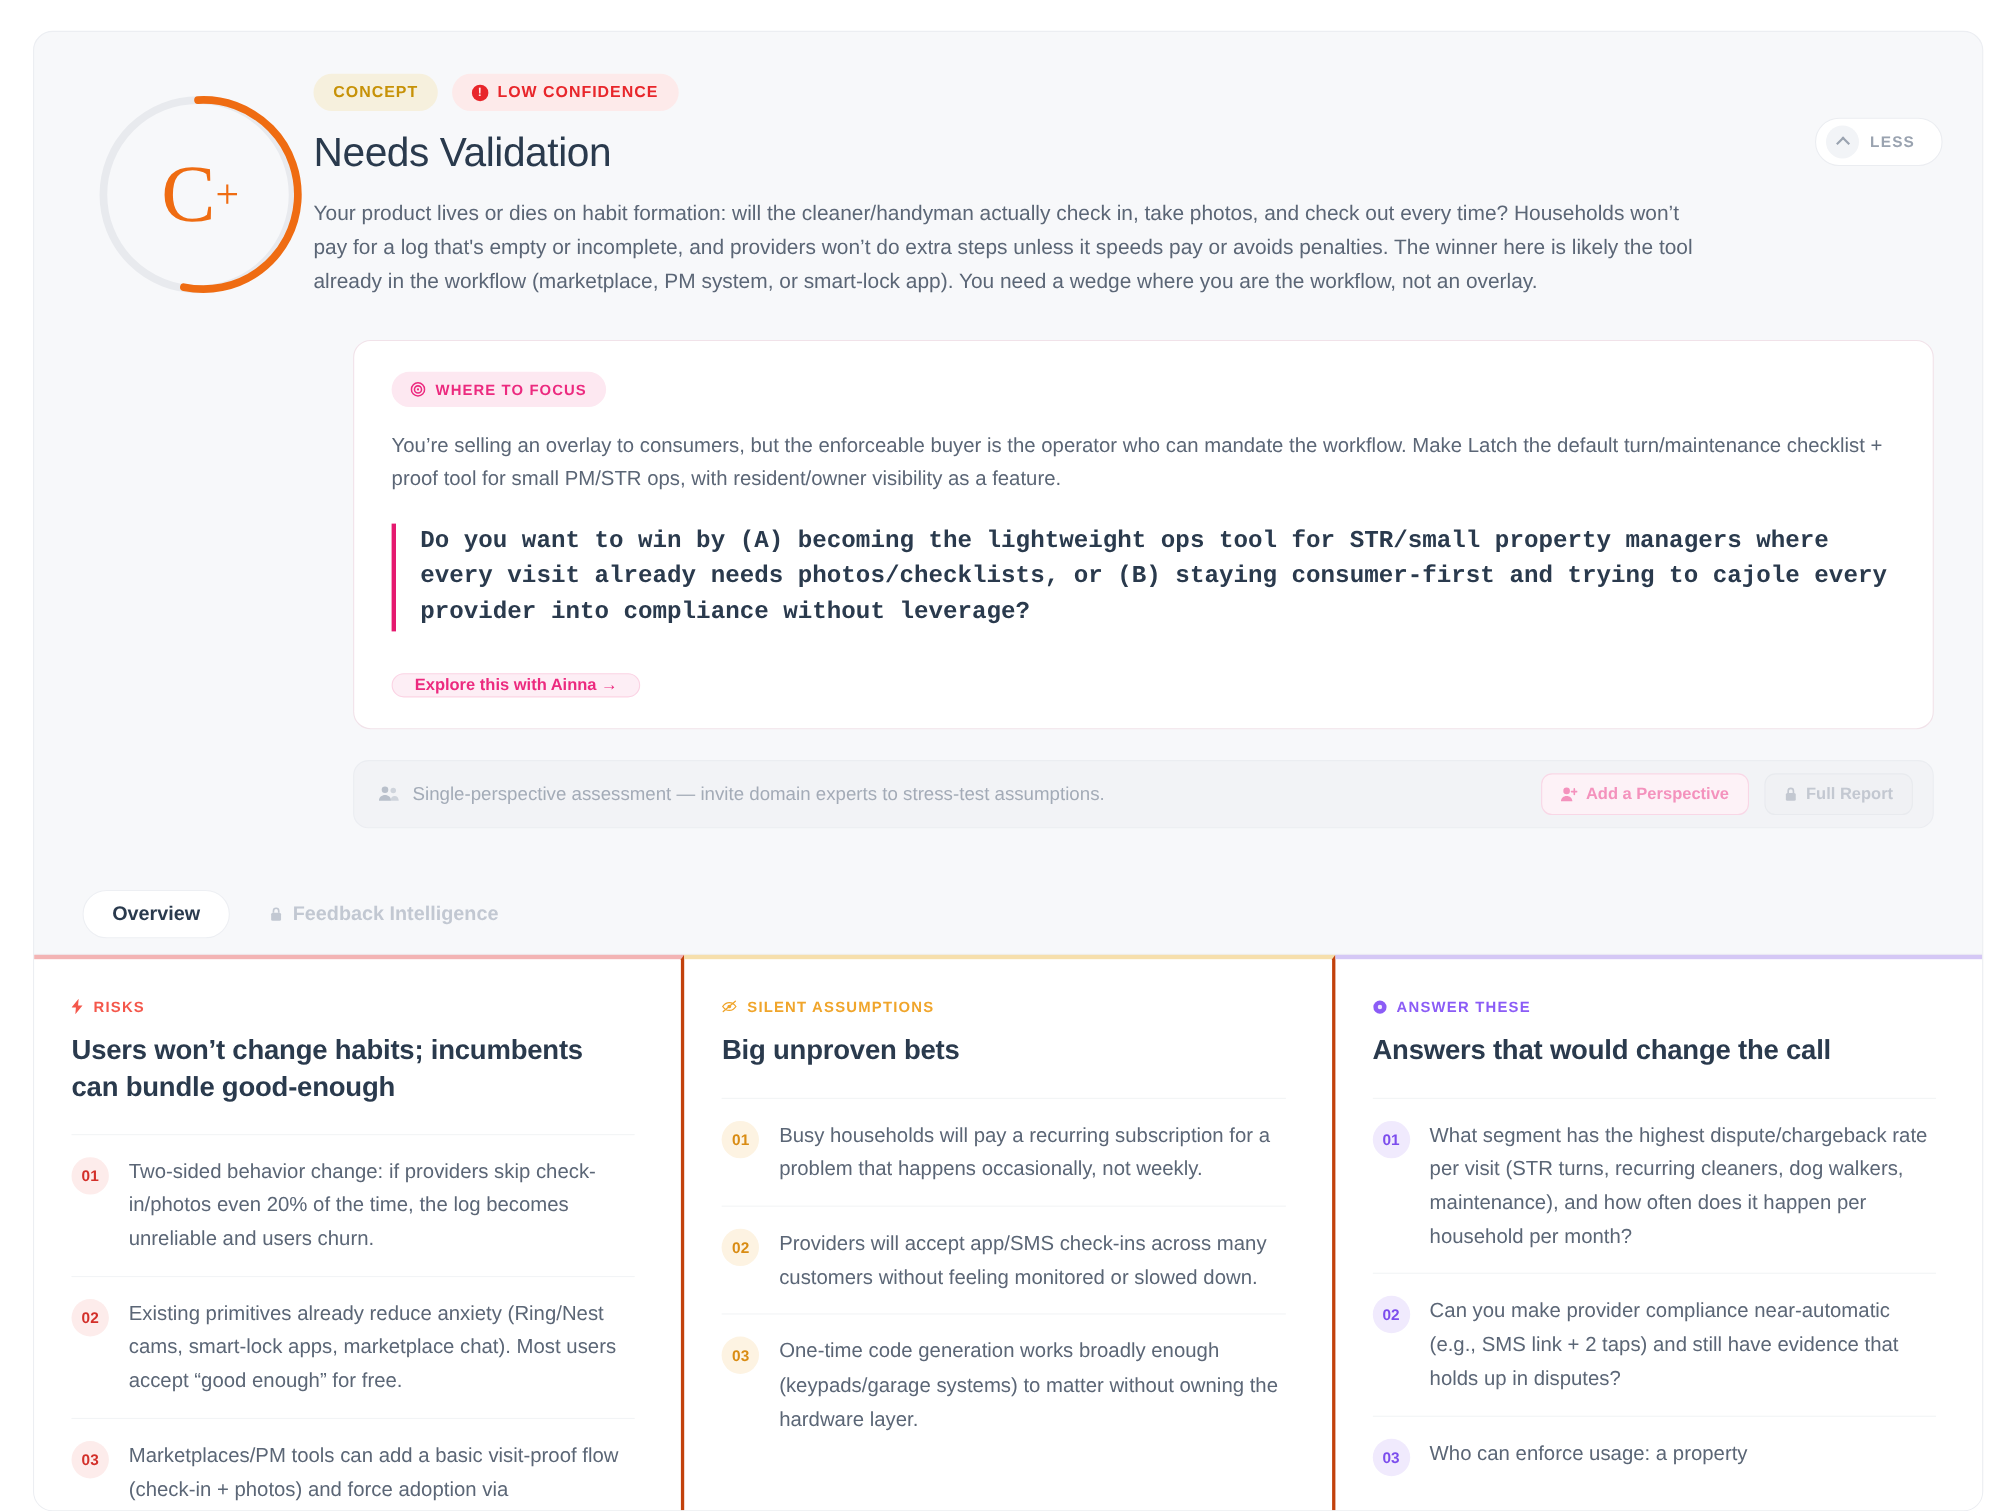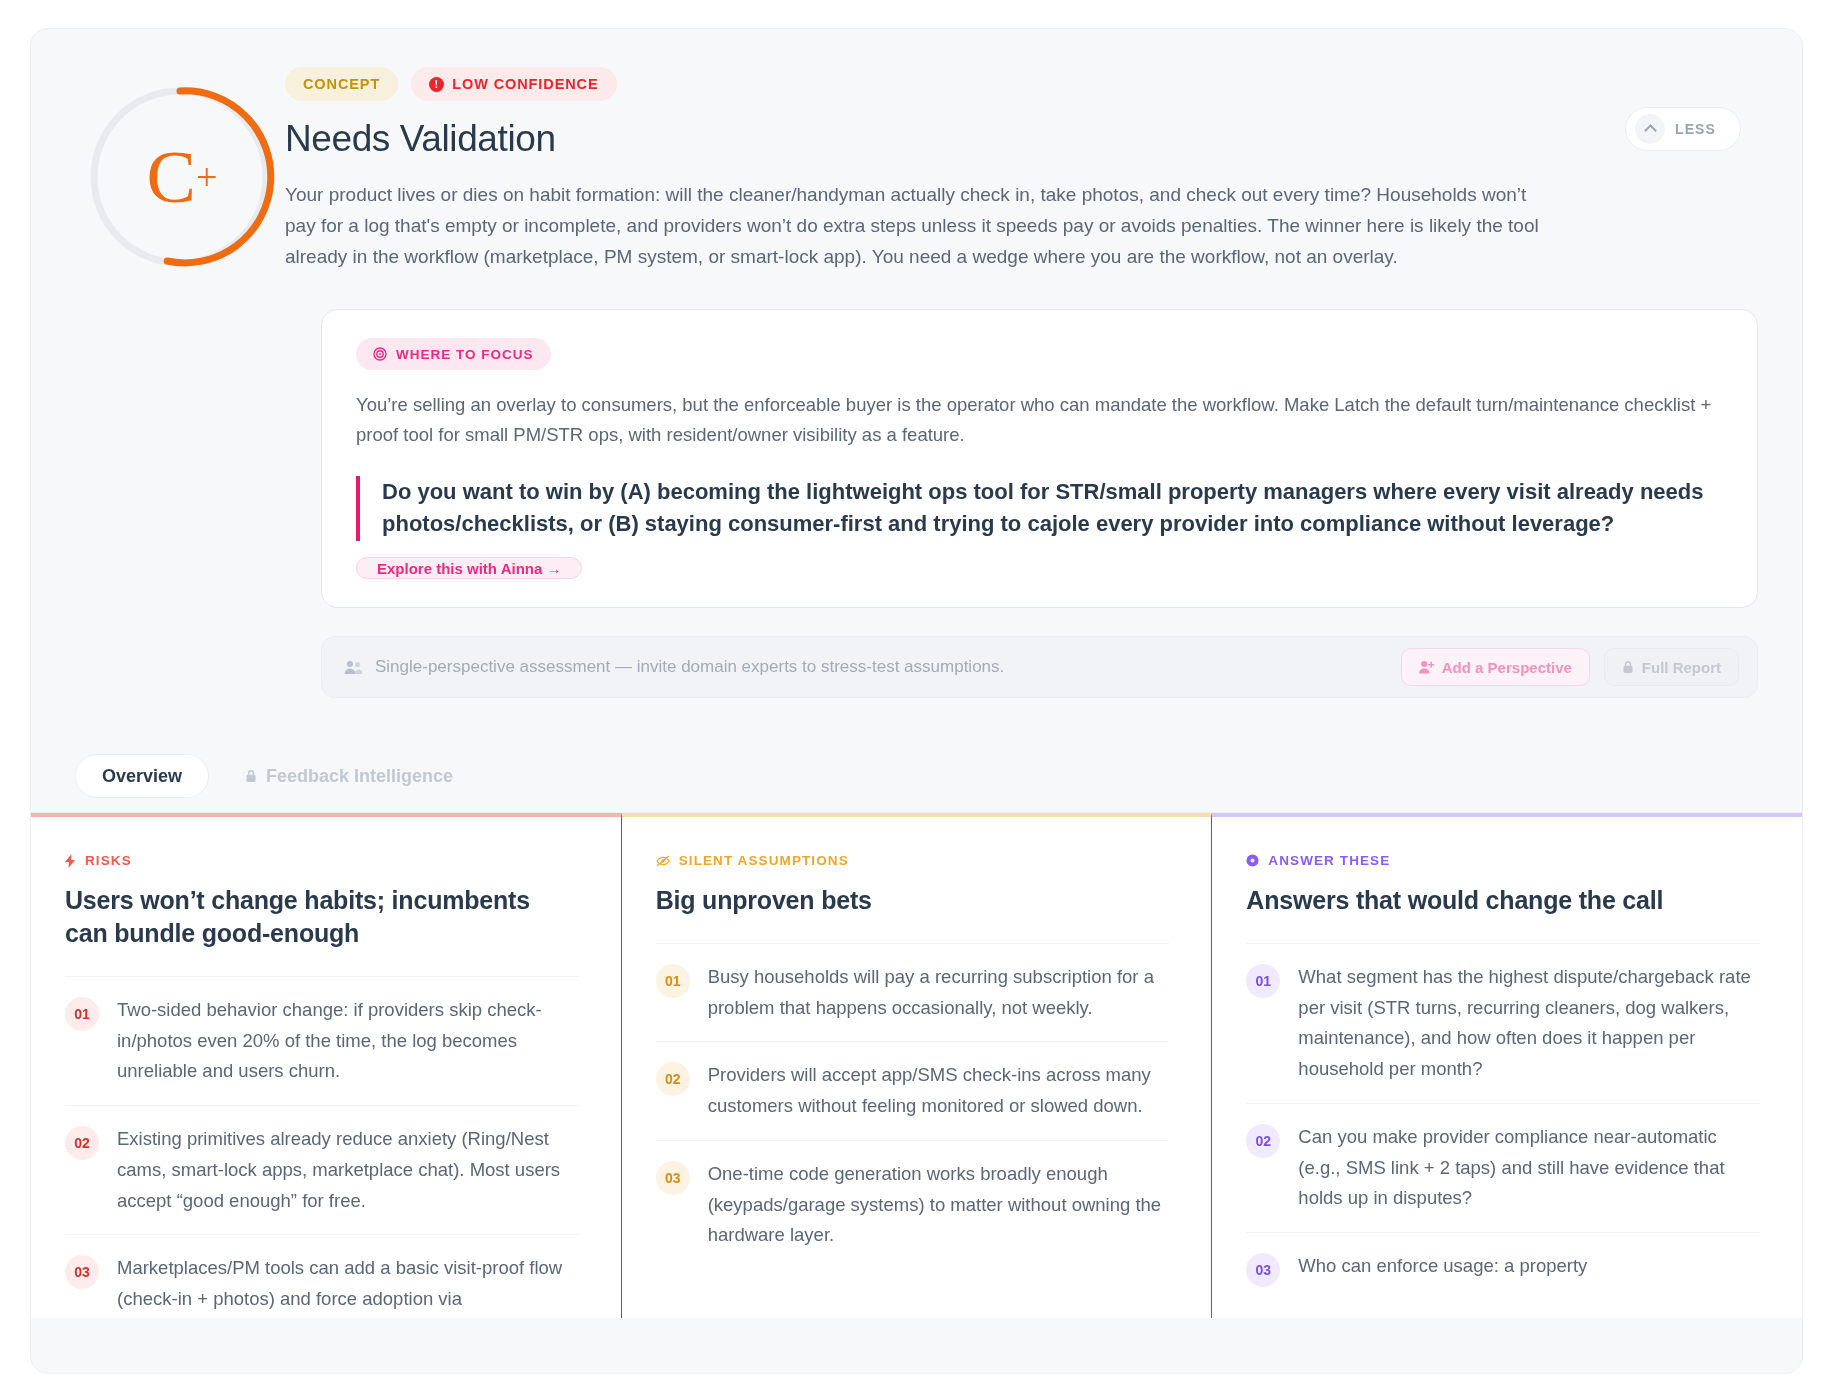--- a/index.html
+++ b/index.html
@@ -103,21 +103,21 @@
   .hero-desc {
     font-size: 19px;
     line-height: 1.63;
     color: #5b6676;
     max-width: 1265px;
   }
 
   .less-btn {
     position: absolute;
     top: 78px;
-    right: 61px;
+    right: 36px;
     display: inline-flex;
     align-items: center;
     gap: 10px;
     height: 44px;
     padding: 0 24px 0 9px;
     background: #ffffff;
     border: 1px solid #ebedf1;
     border-radius: 22px;
     cursor: pointer;
   }
@@ -157,21 +157,22 @@
     font-size: 18.5px; line-height: 1.62; color: #5b6676;
     margin-bottom: 26px;
   }
   .focus-quote {
     border-left: 4px solid #e5196f;
     padding-left: 22px;
     font-size: 22px;
     font-weight: 700;
     line-height: 1.48;
     color: #2a3a4d;
-    margin-bottom: 16px;
+    margin-bottom: 38px;
+    font-family: Liberation Mono, monospace;
   }
   .explore-btn {
     display: inline-flex; align-items: center; gap: 9px;
     height: 22px; padding: 0 20px;
     background: #fdeef5;
     border: 1px solid #fbd3e4;
     border-radius: 19px;
     font-size: 15px; font-weight: 700; color: #ec2a7f;
     cursor: pointer;
   }
@@ -219,21 +220,21 @@
   .cols {
     margin-top: 14px;
     display: flex;
     background: #ffffff;
     border-top: 1px solid #eceef2;
     height: 506px;
   }
   .col {
     flex: 1;
     border-top: 4px solid transparent;
-    border-right: 1px solid #c2410c;
+    border-right: 3px solid #c2410c;
     padding: 36px 42px 0 34px;
     overflow: hidden;
   }
   .col:last-child { border-right: none; }
   .col-1 { border-top-color: #f3b4b4; }
   .col-2 { border-top-color: #f6dfac; }
   .col-3 { border-top-color: #d5c8f5; }
 
   .col-kicker {
     display: flex; align-items: center; gap: 9px;

